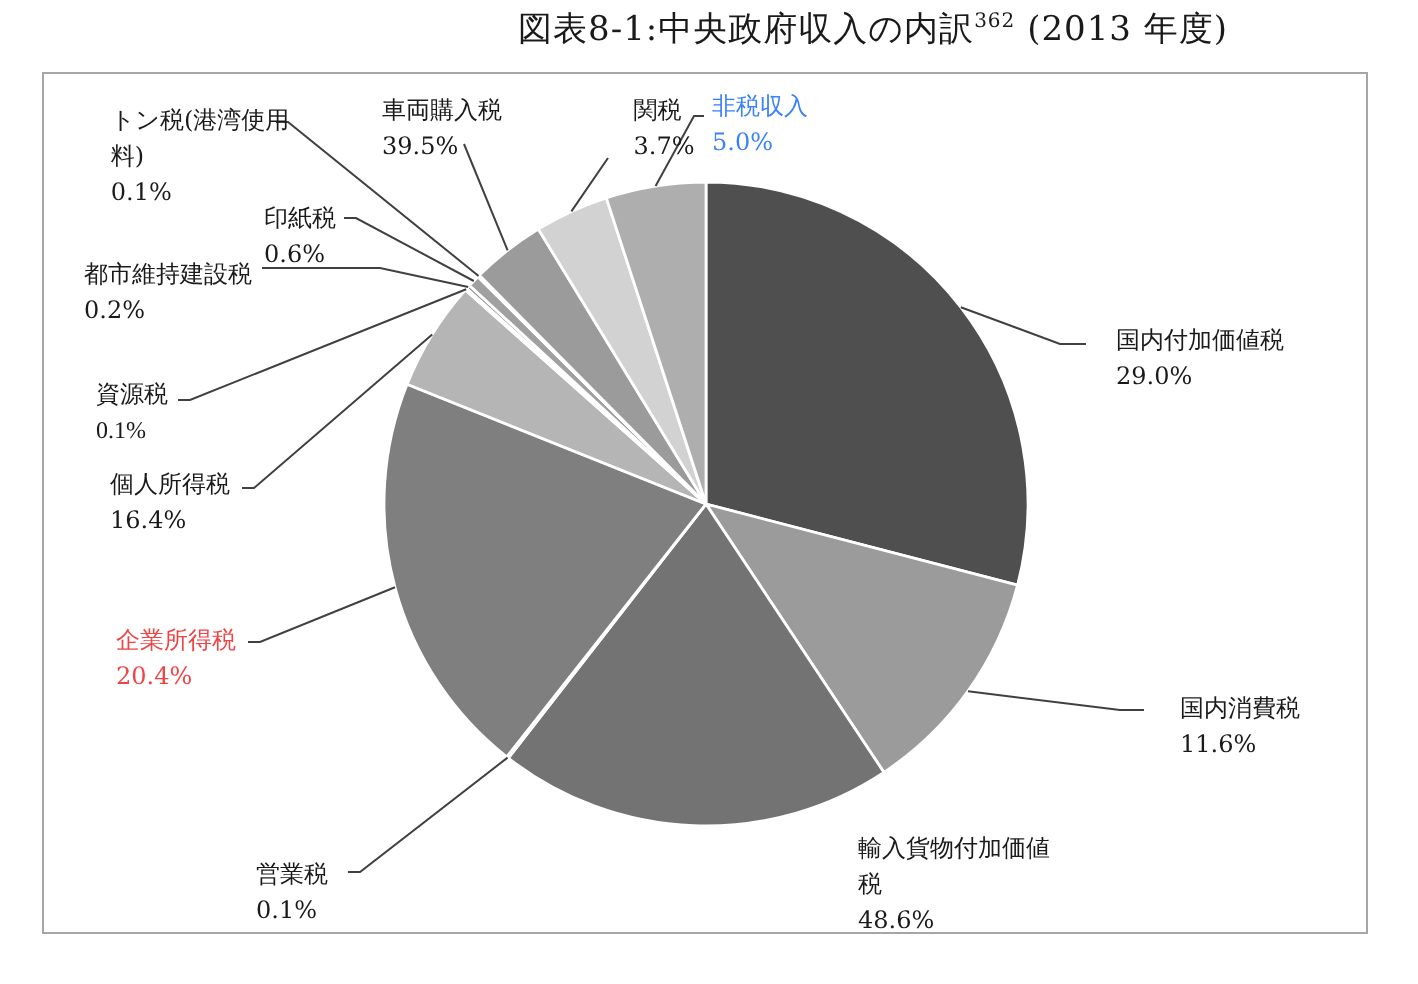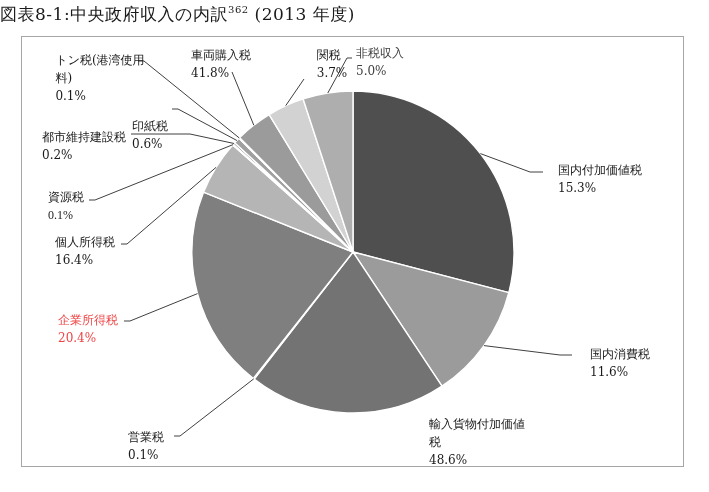--- a/index.html
+++ b/index.html
@@ -3,21 +3,21 @@
 <meta charset="utf-8">
 <style>
   html,body{margin:0;padding:0;background:#ffffff;}
   body{
     width:709px;height:492px;position:relative;overflow:hidden;
     font-family:"DejaVu Serif","Liberation Serif",serif;
     color:#1a1a1a;
   }
   .figure-title{
     position:absolute;left:0;top:3px;width:614px;
-    text-align:left;font-size:17px;letter-spacing:0.5px;
+    text-align:right;font-size:17px;letter-spacing:0.5px;
   }
   .figure-title sup{font-size:10px;line-height:0;}
   .chart-box{
     position:absolute;left:21px;top:36px;width:663px;height:431px;
     border:1px solid #a6a6a6;background:#ffffff;box-sizing:border-box;
   }
   #overlay{position:absolute;left:0;top:0;width:709px;height:492px;}
   .slice-label{
     position:absolute;transform:translateX(-50%);
     font-size:12px;line-height:18px;
@@ -61,40 +61,40 @@
       <polyline points="236.9,140.5 178,109 172,109" fill="none" stroke="#404040" stroke-width="1"></polyline>
       <polyline points="239.3,138 144,61 138,61" fill="none" stroke="#404040" stroke-width="1"></polyline>
       <polyline points="253.8,125.2 232,72" fill="none" stroke="#404040" stroke-width="1"></polyline>
       <polyline points="285.7,105.7 304,79" fill="none" stroke="#404040" stroke-width="1"></polyline>
       <polyline points="327.8,93 347,58 352,58" fill="none" stroke="#404040" stroke-width="1"></polyline>
     </g>
 </svg>
 
 <div id="labels">
     <div class="slice-label" style="left: 600px; top: 161px; color: rgb(26, 26, 26);">国内付加価値税
-15.3%</div>
+29.0%</div>
     <div class="slice-label" style="left: 620px; top: 345px; color: rgb(26, 26, 26);">国内消費税
 11.6%</div>
     <div class="slice-label" style="left: 477px; top: 415px; color: rgb(26, 26, 26);">輸入貨物付加価値
 税
 48.6%</div>
     <div class="slice-label" style="left: 146px; top: 428px; color: rgb(26, 26, 26);">営業税
 0.1%</div>
     <div class="slice-label" style="left: 88px; top: 311px; color: #ef4444;">企業所得税
 20.4%</div>
     <div class="slice-label" style="left: 85px; top: 233px; color: rgb(26, 26, 26);">個人所得税
 16.4%</div>
     <div class="slice-label" style="left: 66px; top: 188px; color: rgb(26, 26, 26); font-family: Liberation Serif, serif;">資源税
 0.1%</div>
     <div class="slice-label" style="left: 84px; top: 128px; color: rgb(26, 26, 26);">都市維持建設税
 0.2%</div>
-    <div class="slice-label" style="left: 150px; top: 100px; color: rgb(26, 26, 26); margin-top: 17px;">印紙税
+    <div class="slice-label" style="left: 150px; top: 100px; color: rgb(26, 26, 26);">印紙税
 0.6%</div>
     <div class="slice-label" style="left: 100px; top: 51px; color: rgb(26, 26, 26);">トン税(港湾使用
 料)
 0.1%</div>
     <div class="slice-label" style="left: 221px; top: 46px; color: rgb(26, 26, 26);">車両購入税
-41.8%</div>
+39.5%</div>
     <div class="slice-label" style="left: 309px; top: 46px; color: rgb(26, 26, 26); margin-left: 23px;">関税
 3.7%</div>
-    <div class="slice-label" style="left: 380px; top: 44px; color: #404040;">非税収入
+    <div class="slice-label" style="left: 380px; top: 44px; color: #3b82f6;">非税収入
 5.0%</div>
   </div>
 
 </body></html>

